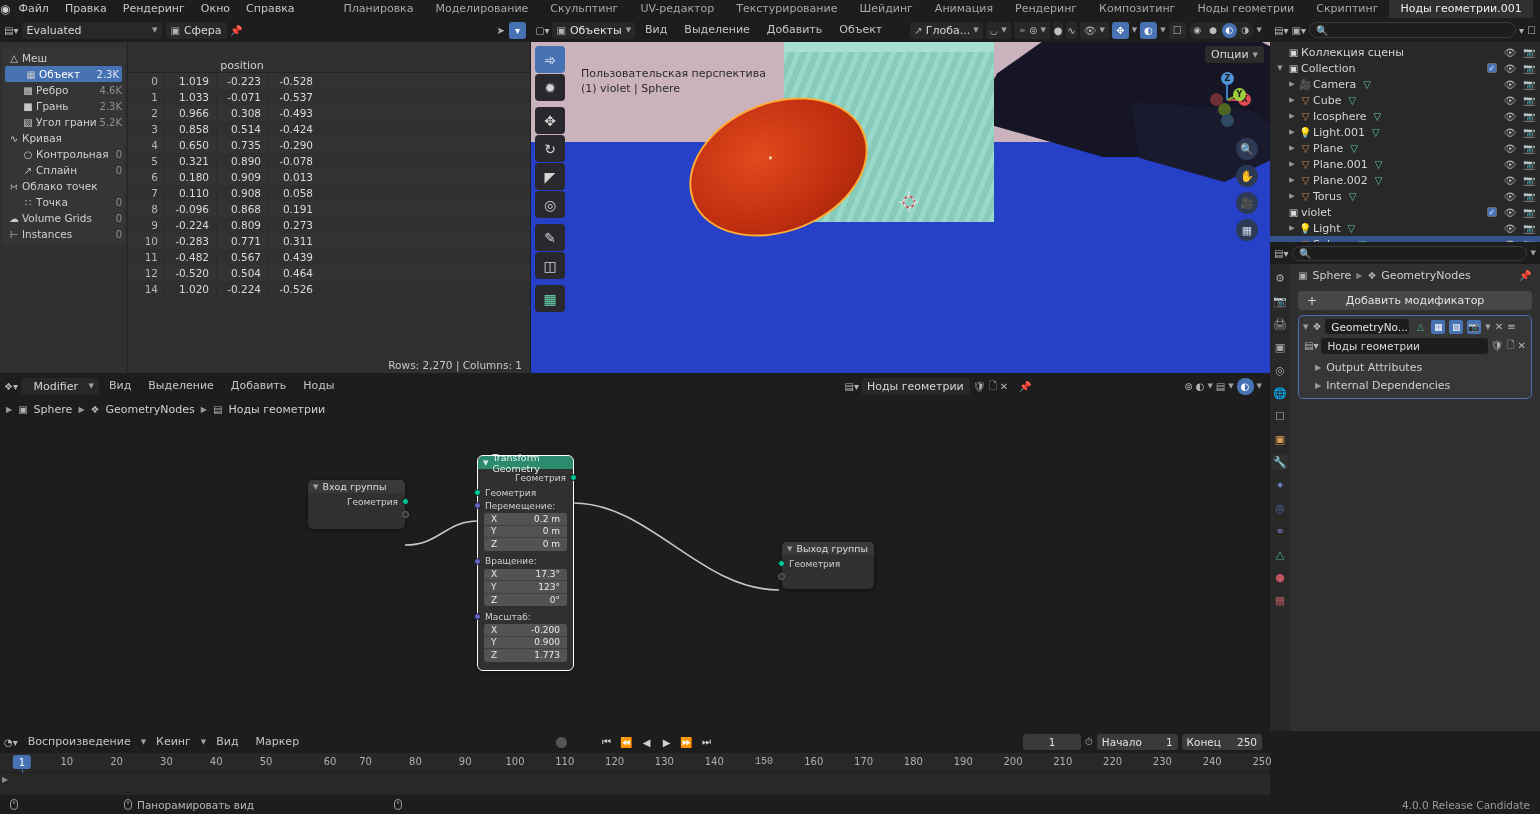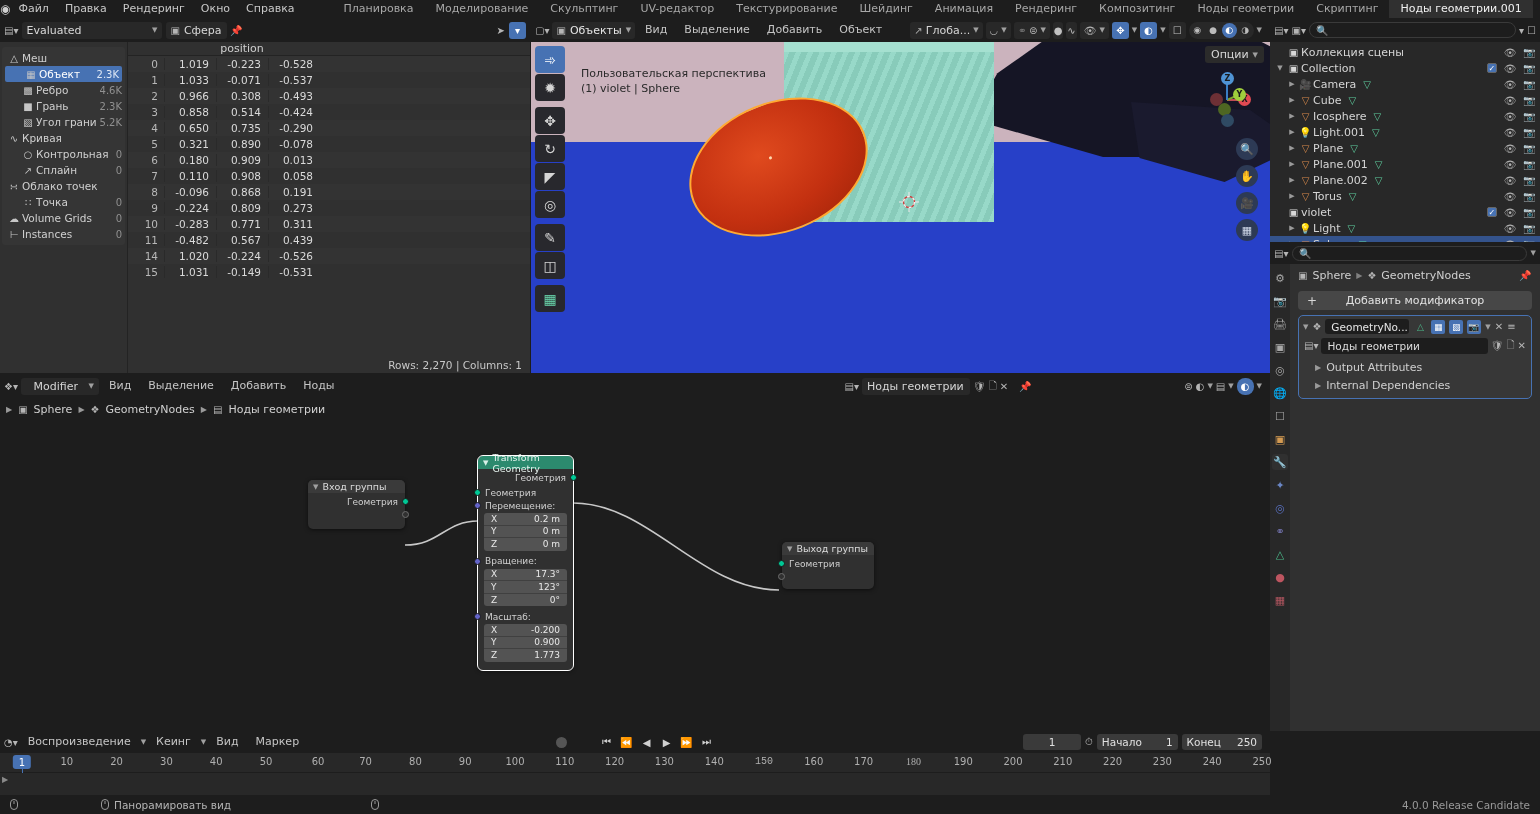--- a/index.html
+++ b/index.html
@@ -49,21 +49,21 @@
   .ds-panel { background:#353535; margin:2px; border-radius:3px; padding:3px 0; }
   .ds-row { display:flex; align-items:center; height:16px; font-size:10.5px; color:#d0d0d0; padding-right:3px; }
   .ds-row.sel { background:#4772b3; color:#fff; border-radius:2px; margin:0 3px; }
   .ds-ico { width:16px; text-align:center; font-size:10px; color:#c6c6c6; flex:none; }
   .ds-name { flex:1; white-space:nowrap; overflow:hidden; }
   .ds-cnt { color:#909090; font-size:10px; }
   .ds-row.sel .ds-cnt { color:#dde7f5; }
   .ds-ind0 { padding-left:4px; }
   .ds-ind1 { padding-left:18px; }
   .grid { flex:1; overflow:hidden; position:relative; }
-  .grid-colhead { display:flex; height:14px; align-items:flex-end; border-bottom:1px solid #232323; }
+  .grid-colhead { display:flex; height:31px; align-items:flex-end; border-bottom:1px solid #232323; }
   .grid-colhead .idxh { width:36px; }
   .grid-colhead .poshead { flex:1; text-align:center; color:#cfcfcf; font-size:11px; }
   .grow { display:flex; height:16px; align-items:center; font-size:10.5px; }
   .grow:nth-child(odd) { background:#333333; }
   .gidx { width:36px; text-align:right; padding-right:6px; color:#b8b8b8; }
   .gcell { width:52px; text-align:right; padding-right:7px; color:#dadada; border-left:1px solid #2a2a2a; }
   .sheet-foot {
     position:absolute; right:0; bottom:0; height:17px; display:flex; align-items:center;
     padding:0 8px; font-size:10.5px; color:#c8c8c8; background:#303030;
   }
@@ -411,30 +411,30 @@
               <div class="gcell">0.771</div>
               <div class="gcell">0.311</div>
             </div>
             <div class="grow">
               <div class="gidx">11</div>
               <div class="gcell">-0.482</div>
               <div class="gcell">0.567</div>
               <div class="gcell">0.439</div>
             </div>
             <div class="grow">
+              <div class="gidx">12</div>
+              <div class="gcell">-0.520</div>
+              <div class="gcell">0.504</div>
+              <div class="gcell">0.464</div>
+            </div>
+            <div class="grow">
               <div class="gidx">14</div>
               <div class="gcell">1.020</div>
               <div class="gcell">-0.224</div>
               <div class="gcell">-0.526</div>
-            </div>
-            <div class="grow">
-              <div class="gidx">15</div>
-              <div class="gcell">1.031</div>
-              <div class="gcell">-0.149</div>
-              <div class="gcell">-0.531</div>
             </div>
           </div>
       </div>
 
       <div class="sheet-foot">Rows: 2,270  |  Columns: 1</div>
     </div>
   </div>
 
   <div class="viewport">
     <div class="vp-header">
@@ -971,53 +971,53 @@
         </div>
       </div>
     </div>
 
     <div class="tl-ruler" id="tl-ruler">
         <div class="tick" style="left: 66.8193px;">10</div>
         <div class="tick" style="left: 116.618px;">20</div>
         <div class="tick" style="left: 166.418px;">30</div>
         <div class="tick" style="left: 216.217px;">40</div>
         <div class="tick" style="left: 266.016px;">50</div>
-        <div class="tick" style="left: 318px;">60</div>
+        <div class="tick" style="left: 330px;">60</div>
         <div class="tick" style="left: 365.614px;">70</div>
         <div class="tick" style="left: 415.414px;">80</div>
         <div class="tick" style="left: 465.213px;">90</div>
         <div class="tick" style="left: 515.012px;">100</div>
         <div class="tick" style="left: 564.811px;">110</div>
         <div class="tick" style="left: 614.61px;">120</div>
         <div class="tick" style="left: 664.41px;">130</div>
         <div class="tick" style="left: 714.209px;">140</div>
         <div class="tick" style="left: 764.008px; font-family: Liberation Mono, monospace;">150</div>
         <div class="tick" style="left: 813.807px;">160</div>
         <div class="tick" style="left: 863.606px;">170</div>
-        <div class="tick" style="left: 913.406px; font-family: Liberation Serif, serif;">180</div>
+        <div class="tick" style="left: 913.406px;">180</div>
         <div class="tick" style="left: 963.205px;">190</div>
         <div class="tick" style="left: 1013px;">200</div>
         <div class="tick" style="left: 1062.8px;">210</div>
         <div class="tick" style="left: 1112.6px;">220</div>
         <div class="tick" style="left: 1162.4px;">230</div>
         <div class="tick" style="left: 1212.2px;">240</div>
         <div class="tick" style="left: 1262px;">250</div>
         <div class="playhead-lbl" style="left: 22px;">1</div>
         <div class="playhead-line" style="left: 22px;"></div>
       </div>
     <div class="tl-body">
       <span class="tl-chan">▶</span>
     </div>
   </div>
 
   <div class="statusbar">
     <div class="sb-item">
       <span class="mouse-ico"></span>
     </div>
-    <div class="sb-item" style="margin-left:83px">
+    <div class="sb-item" style="margin-left:106px">
       <span class="mouse-ico"></span>
       <span>Панорамировать вид</span>
     </div>
     <div class="sb-item" style="margin-left:140px">
       <span class="mouse-ico"></span>
     </div>
     <div class="sb-version">4.0.0 Release Candidate</div>
   </div>
 
 </div>

